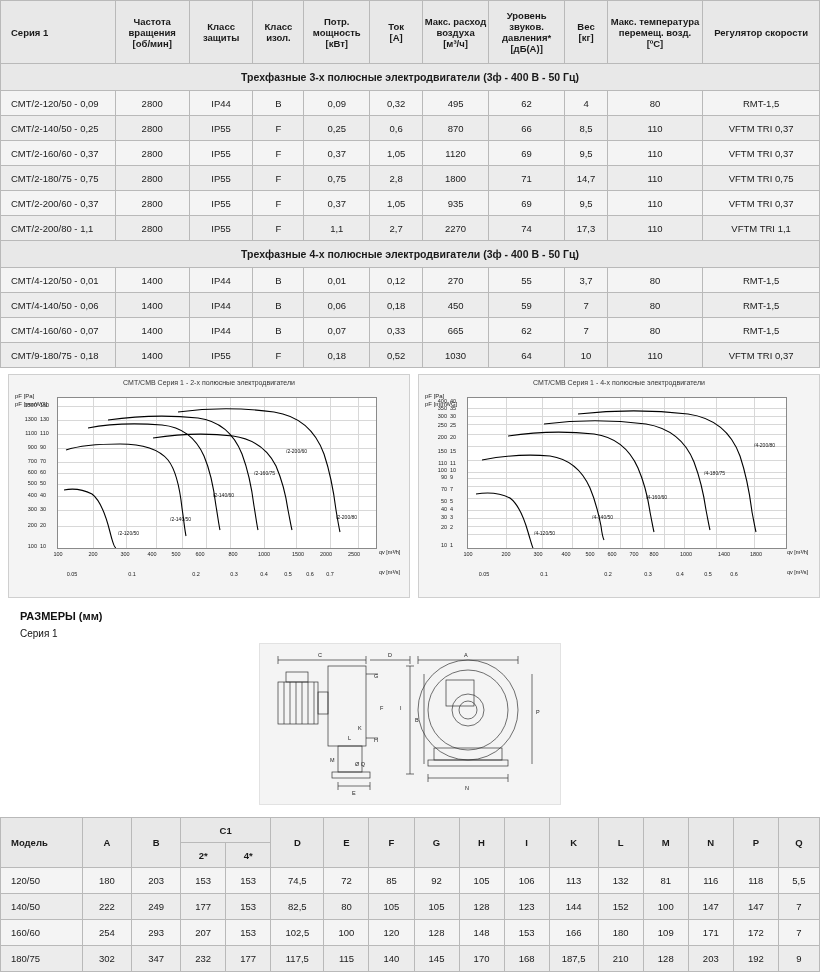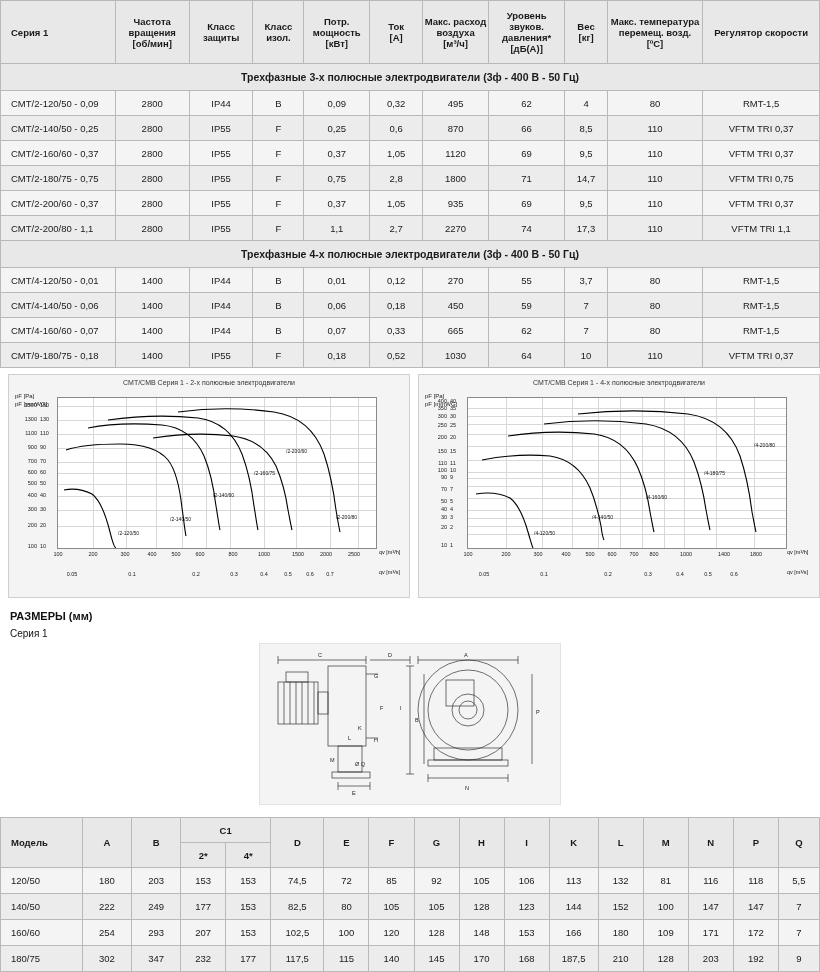--- a/index.html
+++ b/index.html
@@ -90,21 +90,21 @@
   .xtick{
     position:absolute;font-size:5.5px;color:#222;
     text-align:center;line-height:6px;width:30px;
   }
   .curvelabel{
     position:absolute;font-size:5px;color:#111;white-space:nowrap;
   }
   .axcap{position:absolute;font-size:5.5px;color:#111;white-space:nowrap;}
   
   #dims-head{
-    position:relative;margin:10px 0 0 10px;
+    position:relative;margin:10px 0 0 20px;
   }
   #dims-title{font-weight:bold;font-size:11px;color:#111;}
   #dims-sub{font-size:10px;color:#111;margin-top:6px;}
   #drawing{
     position:relative;
     margin:4px auto 0 auto;
     width:300px;height:160px;
     background:#f4f4f4;
     border:1px solid #e2e2e2;
   }

